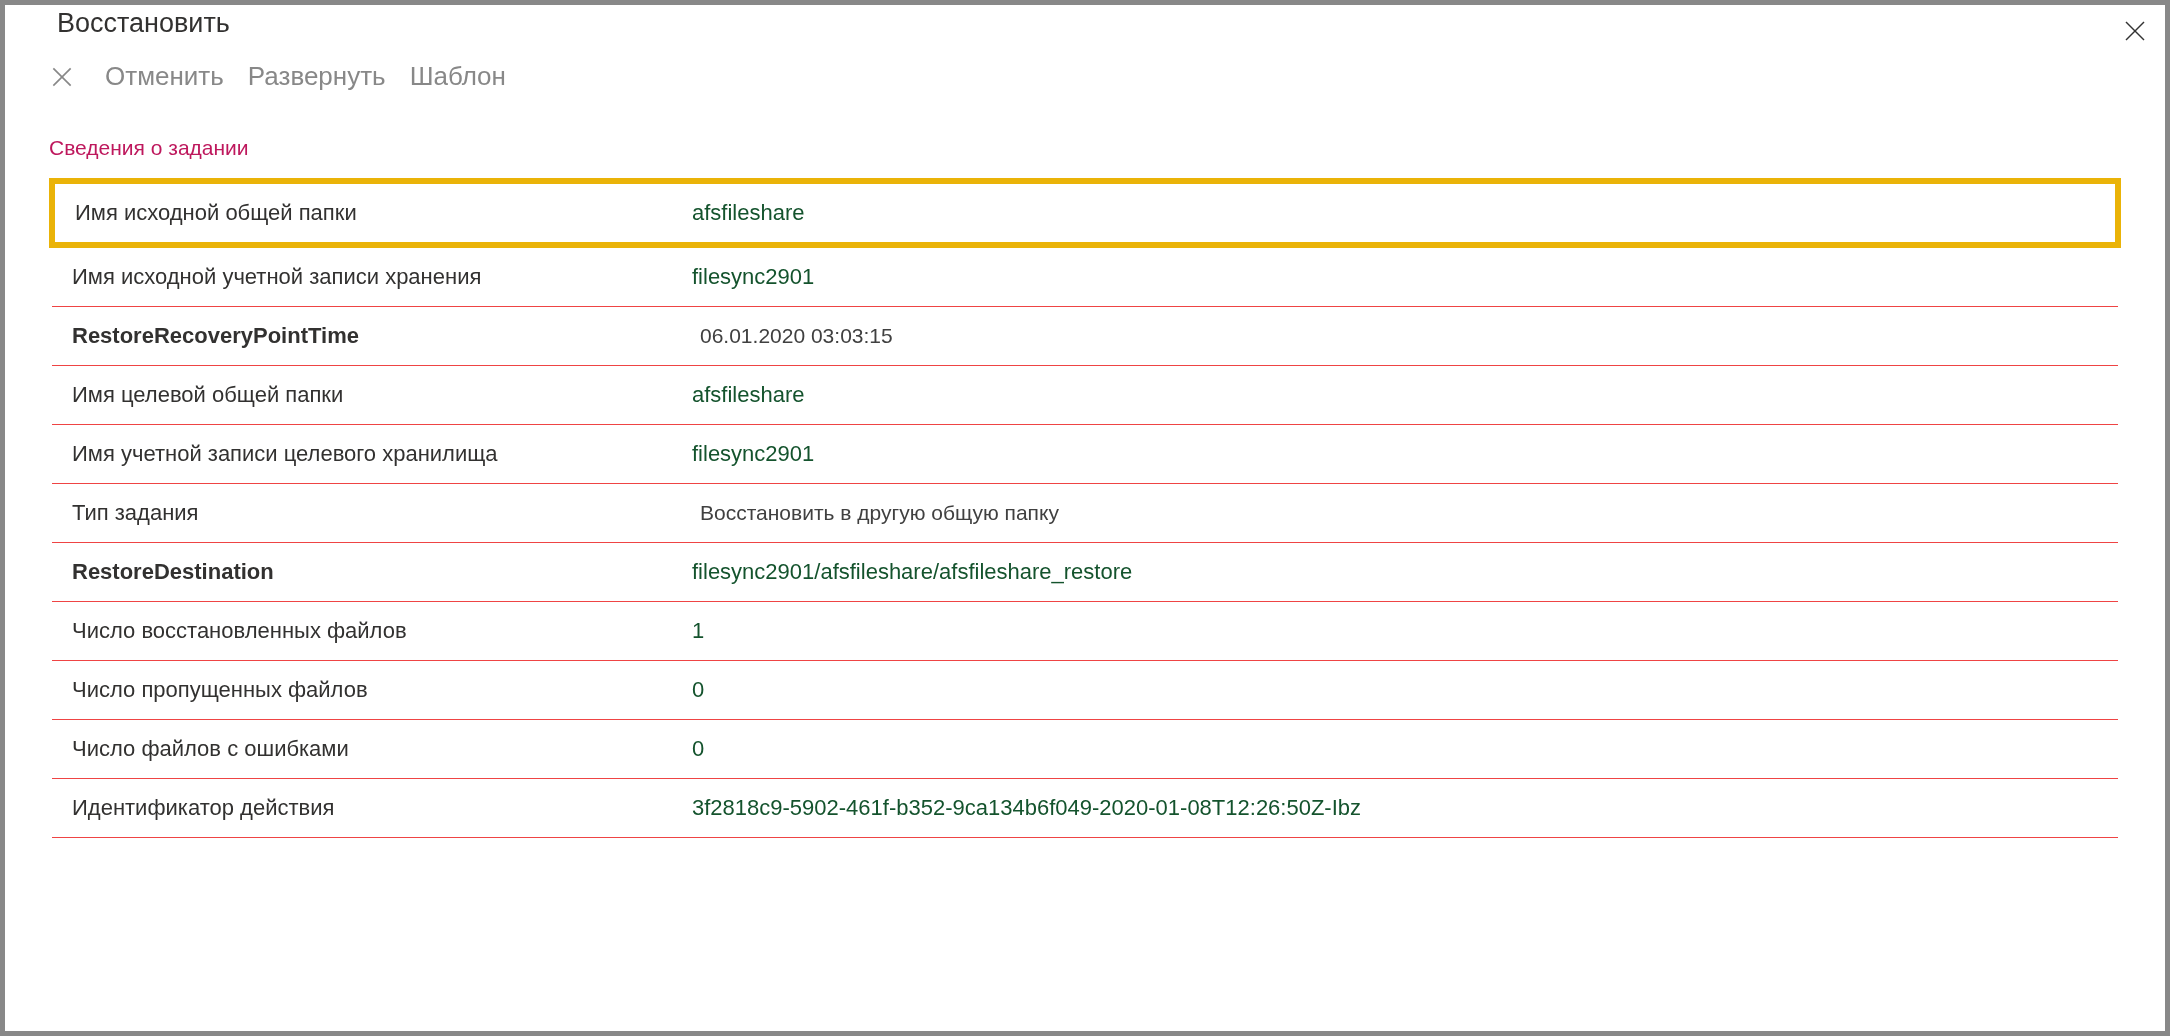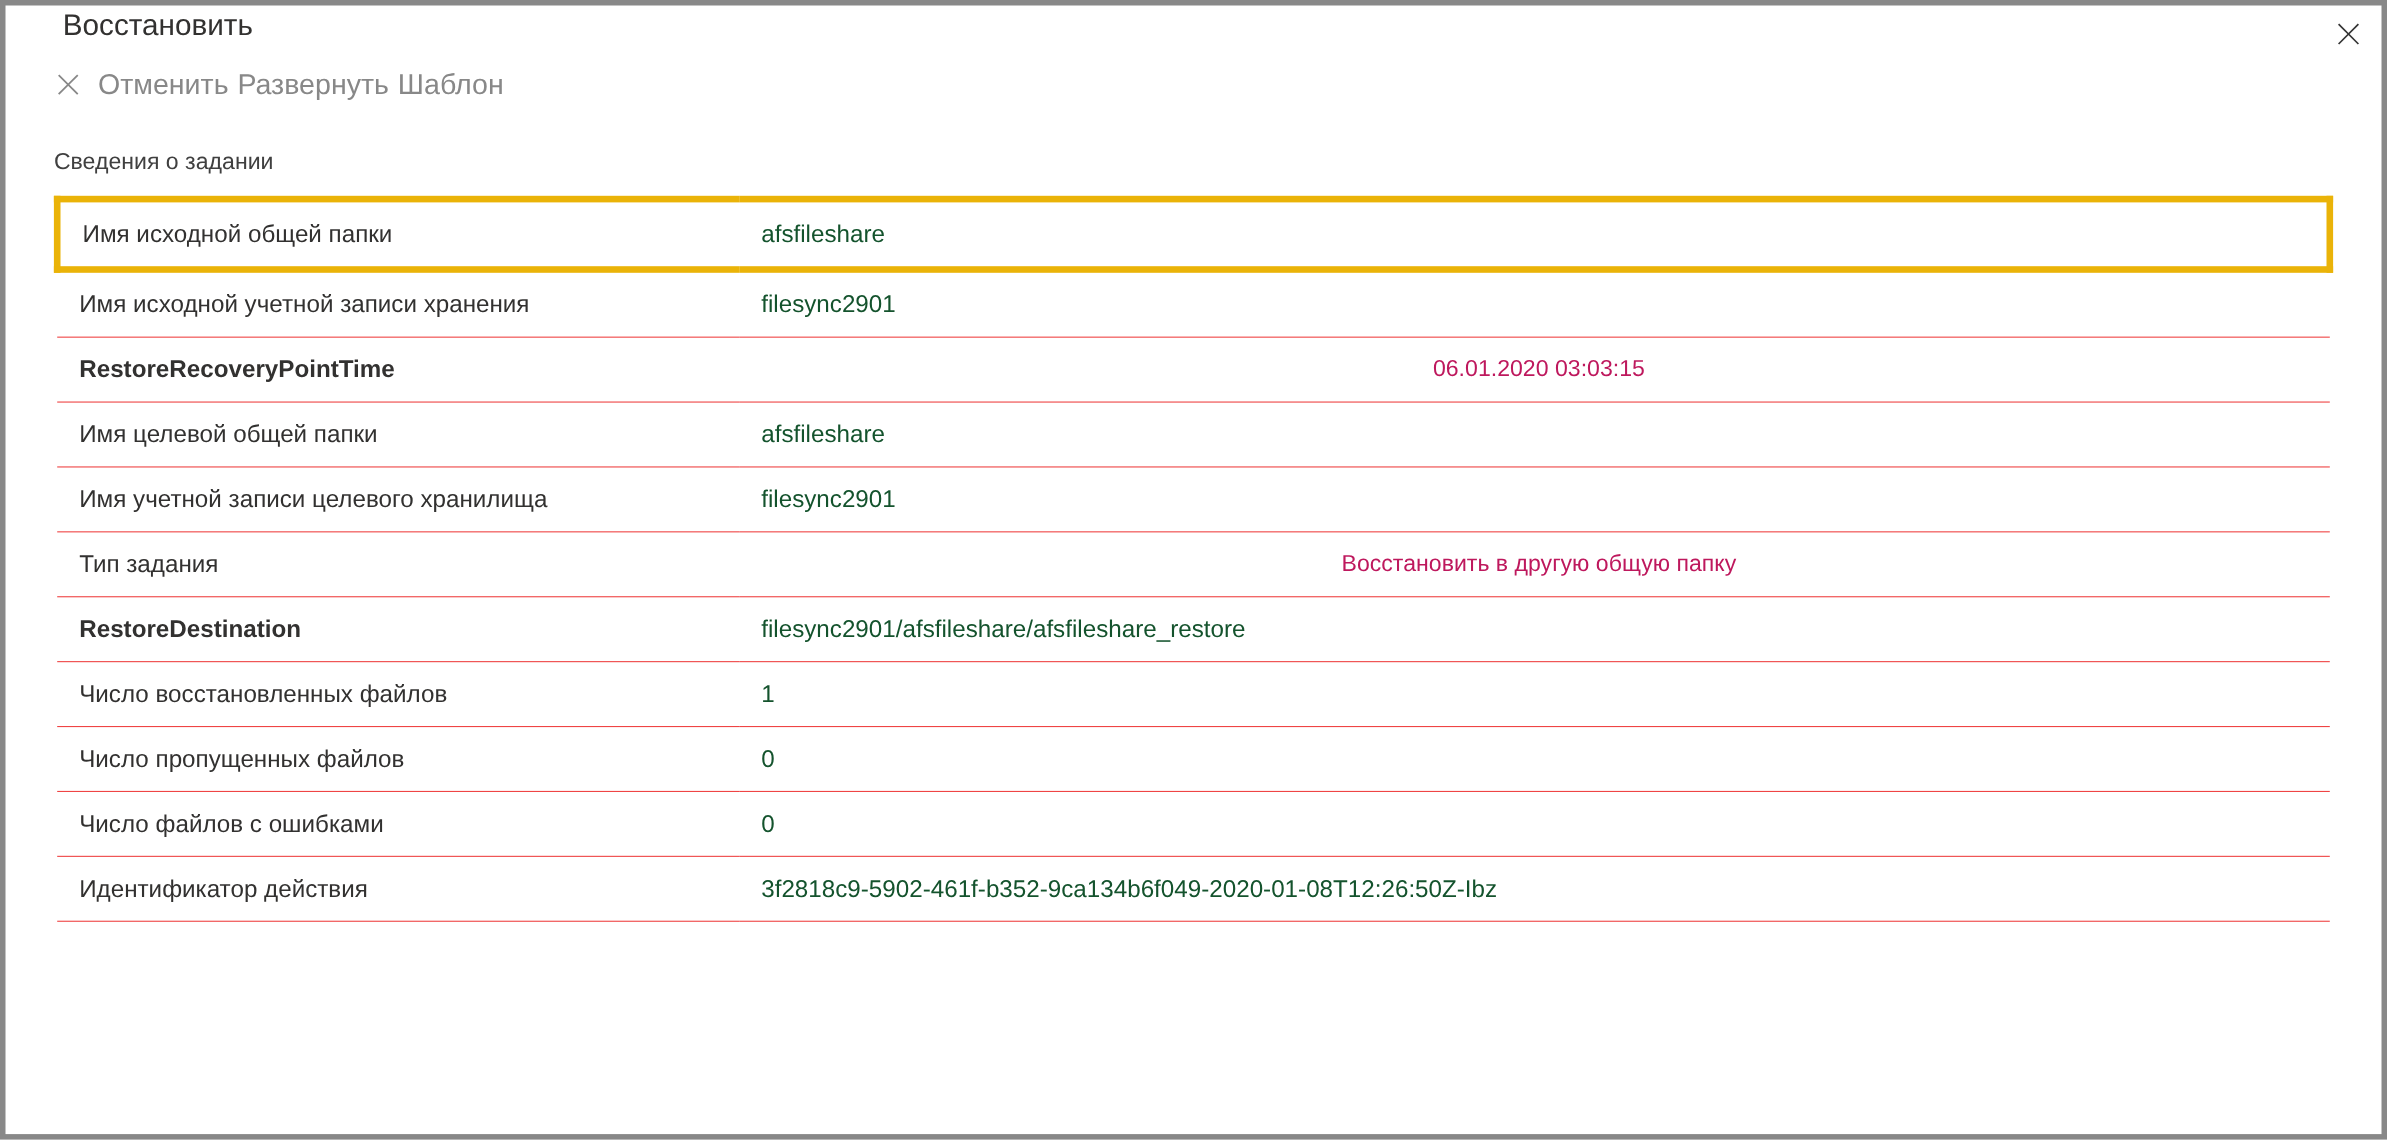--- a/index.html
+++ b/index.html
@@ -40,41 +40,41 @@
       display: flex;
       align-items: center;
       justify-content: center;
       font-size: 28px;
       color: #333;
     }
     .toolbar {
       display: flex;
       align-items: center;
       padding: 12px 30px 18px 42px;
-      gap: 0;
+      gap: 16px;
     }
     .toolbar-close-icon {
       width: 30px;
       height: 30px;
       display: flex;
       align-items: center;
       justify-content: center;
       color: #888;
       font-size: 26px;
       margin-right: 8px;
     }
     .toolbar-item {
       font-size: 26px;
       color: #888;
       cursor: pointer;
       padding: 0 4px;
     }
     .section-title {
       font-size: 21px;
-      color: #404040;
+      color: #be185d;
       padding: 26px 30px 18px 44px;
     }
     .details-table {
       margin: 0 44px;
       border-collapse: collapse;
       width: calc(100% - 88px);
     }
     .details-row {
       border-bottom: 1px solid #ef4444;
     }
@@ -90,24 +90,23 @@
       width: 620px;
       color: #323130;
     }
     .details-label.bold {
       font-weight: 700;
     }
     .details-value {
       color: #14532d;
     }
     .details-value.muted {
-      color: #be185d;
+      color: #404040;
       font-size: 21px;
       padding-left: 28px;
-      text-align: center;
     }
   </style>
 </head>
 <body>
 
 <div class="header">
   <div class="header-title">Восстановить</div>
   <div class="close-btn">
     <svg width="24" height="24" viewBox="0 0 24 24" fill="none" stroke="currentColor" stroke-width="1.5">
       <line x1="3" y1="3" x2="21" y2="21"></line>

